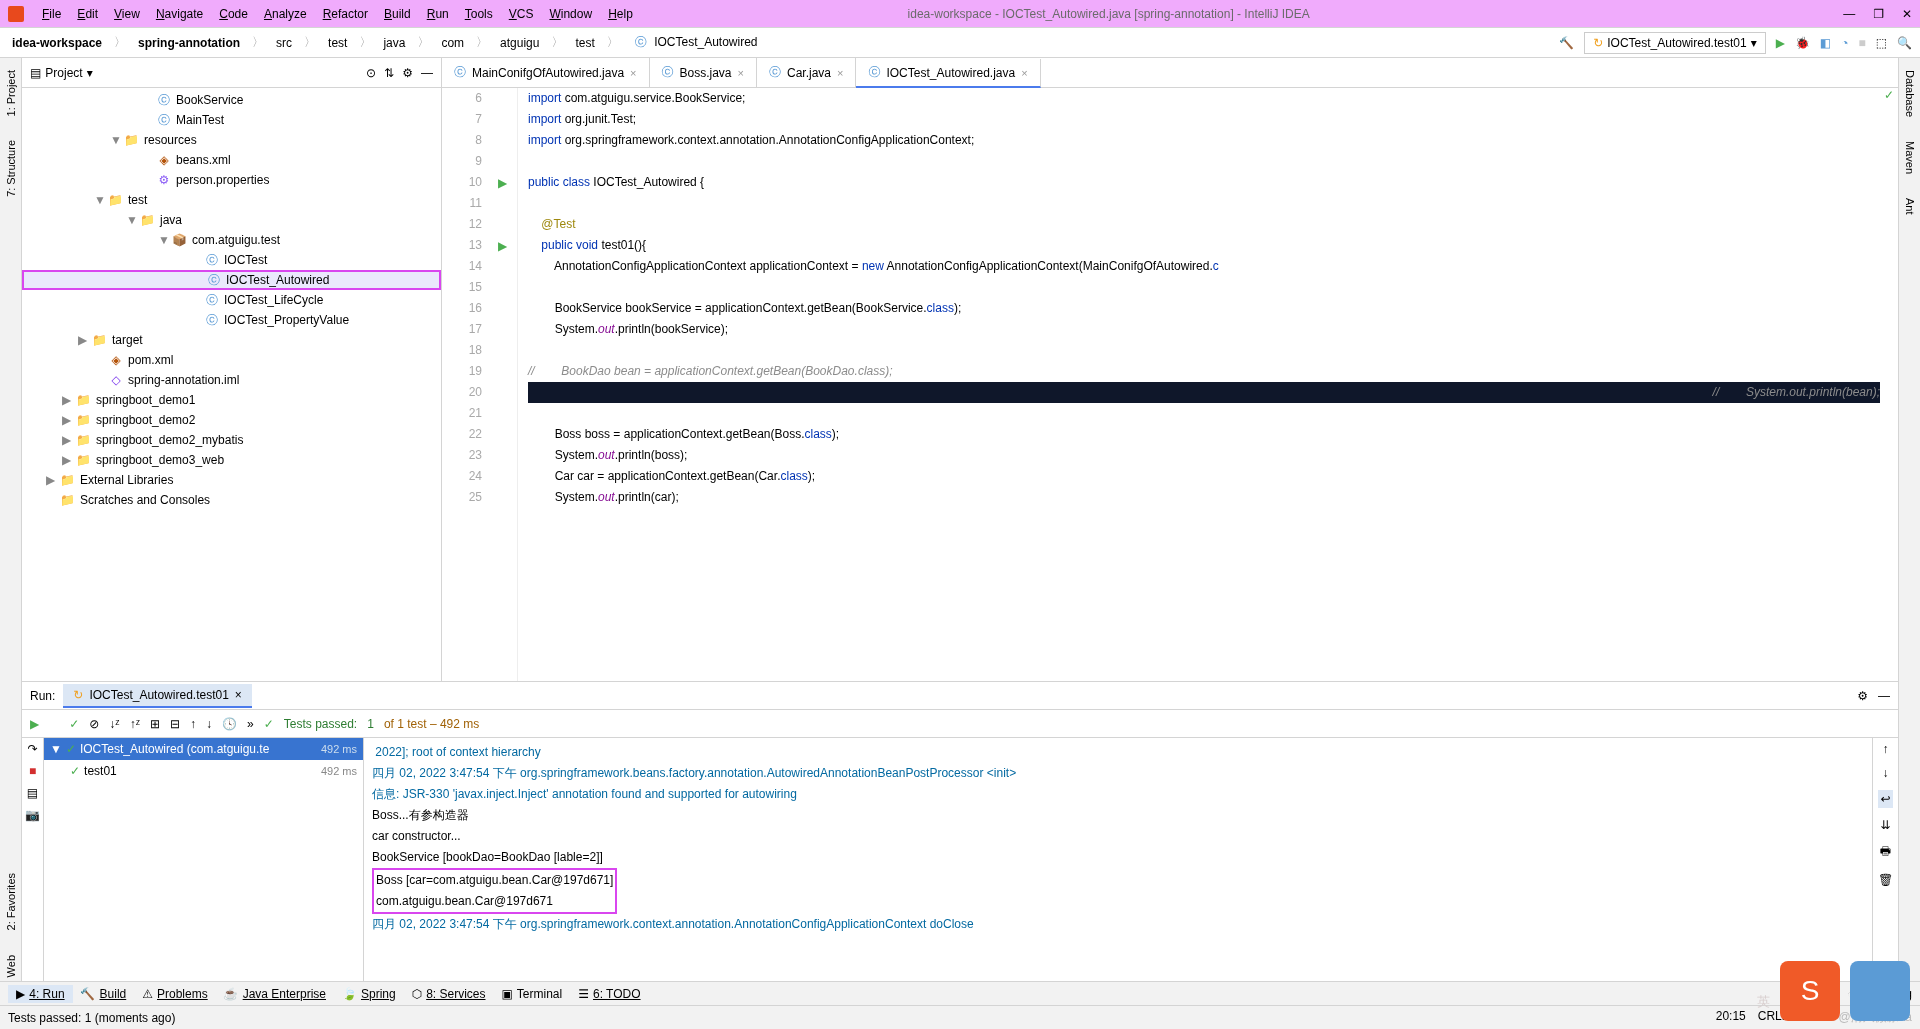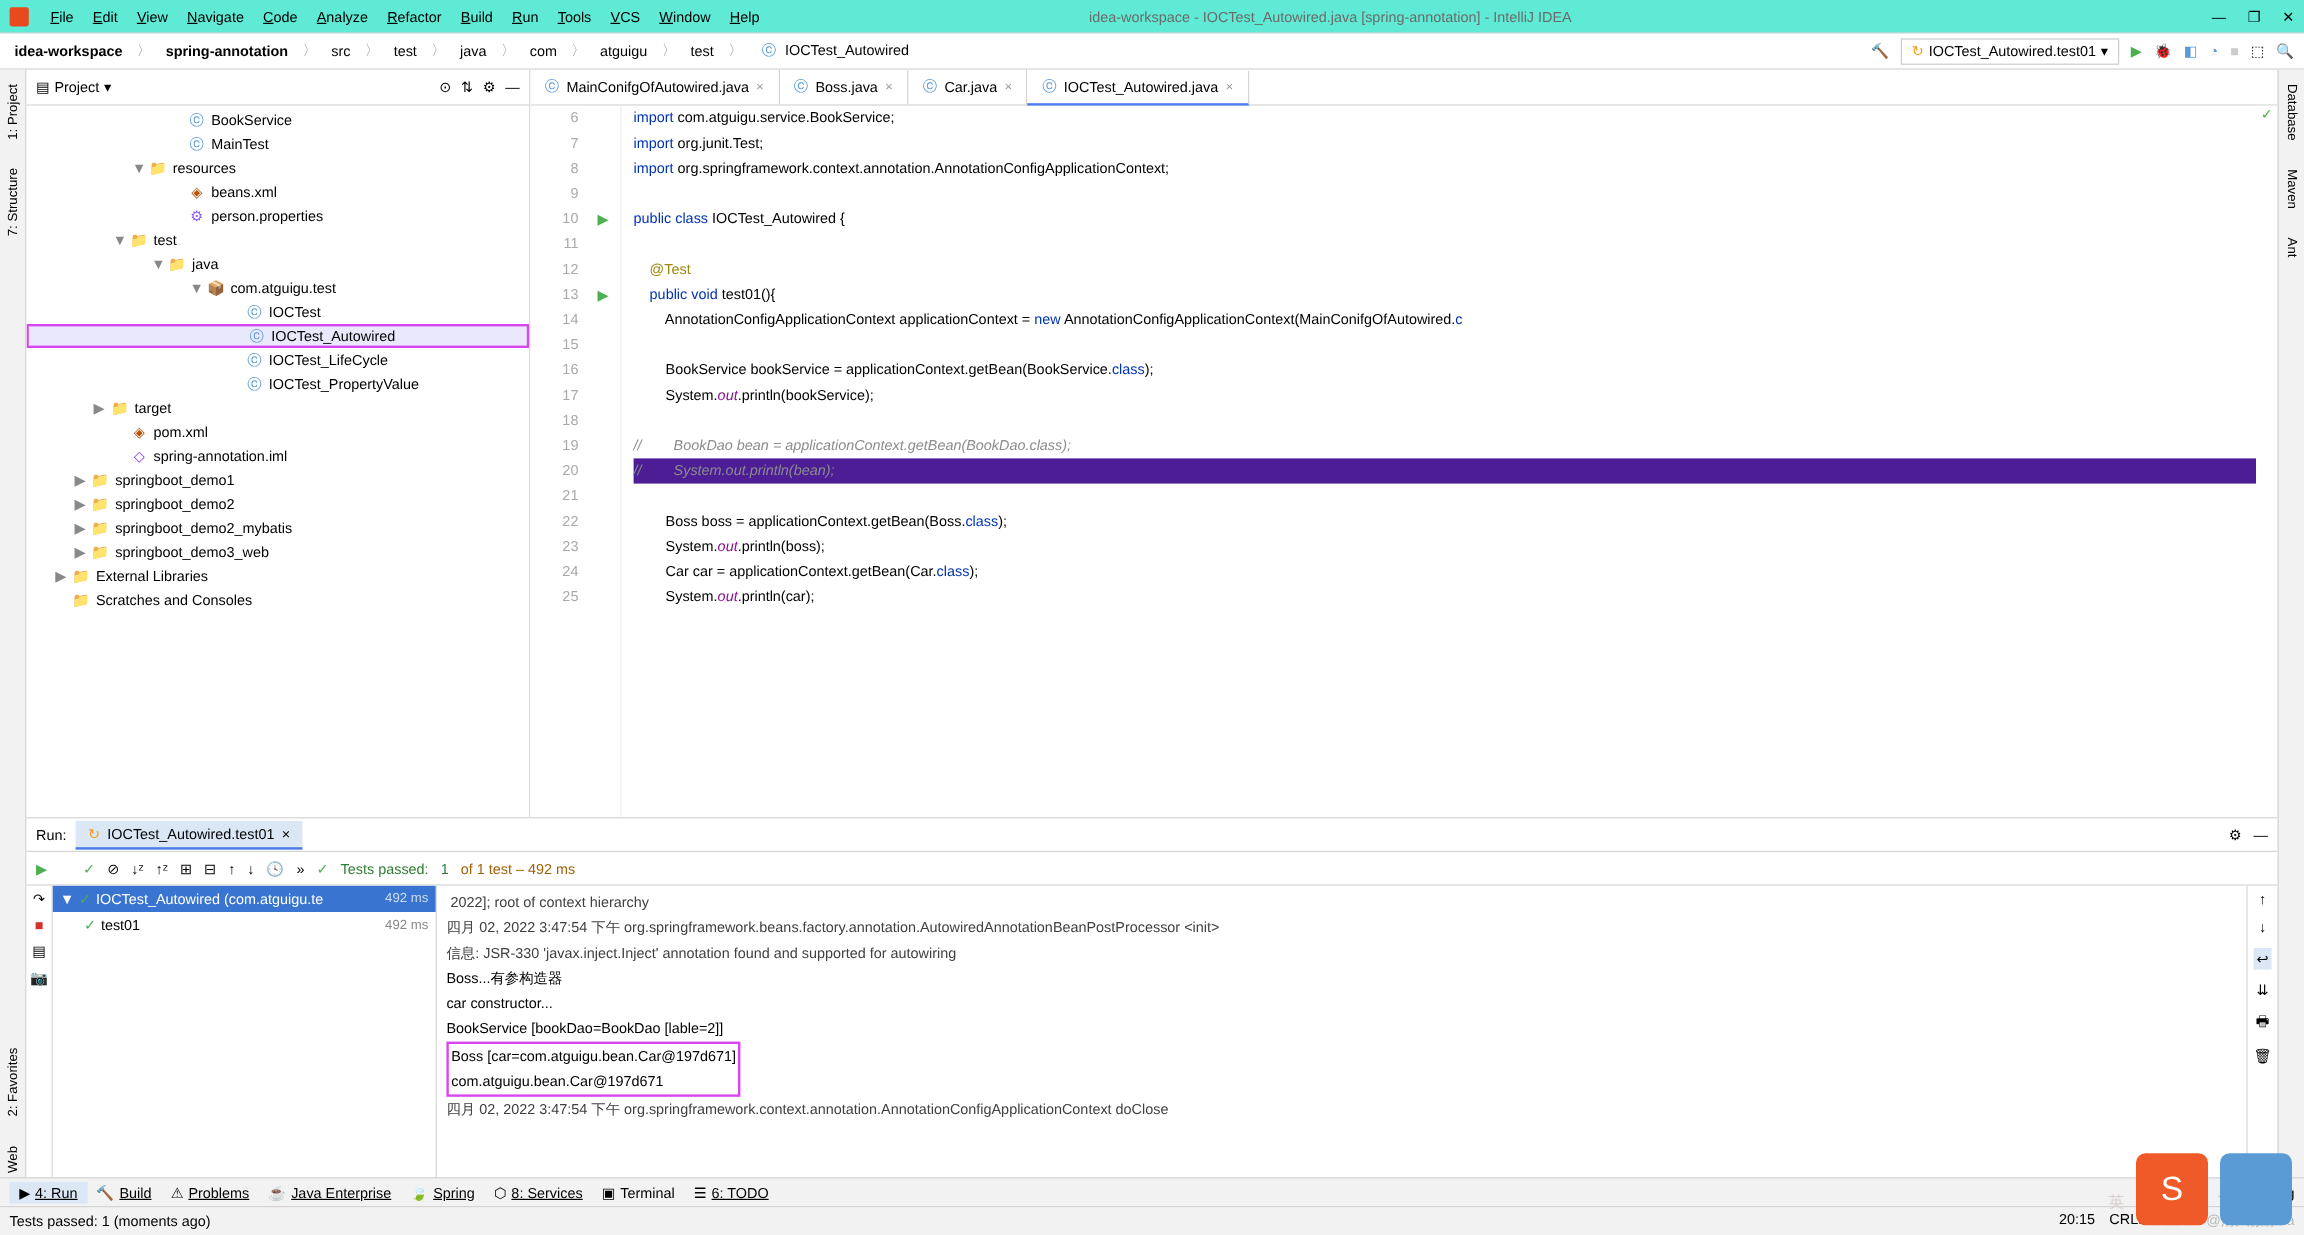--- a/index.html
+++ b/index.html
@@ -1,17 +1,17 @@
 <!DOCTYPE html>
 <html><head>
 <meta charset="utf-8">
 <style>
 * { margin: 0; padding: 0; box-sizing: border-box; font-family: 'Segoe UI', Arial, sans-serif; font-size: 12px; }
 body { background: #f2f2f2; width: 1920px; height: 1029px; display: flex; flex-direction: column; overflow: hidden; }
-.menubar { height: 28px; background: #5eead4; display: flex; align-items: center; padding: 0 8px; border-bottom: 1px solid #d4d4d4; }
+.menubar { height: 28px; background: #f0abfc; display: flex; align-items: center; padding: 0 8px; border-bottom: 1px solid #d4d4d4; }
 .menubar .logo { width: 16px; height: 16px; background: #e8491d; border-radius: 2px; margin-right: 10px; }
 .menubar .menu-item { padding: 4px 8px; cursor: pointer; }
 .menubar .menu-item u { text-decoration: underline; }
 .menubar .title { margin-left: auto; margin-right: auto; color: #6b6b6b; text-align: right; }
 .menubar .win-controls { display: flex; gap: 18px; margin-left: auto; }
 .menubar .win-controls span { cursor: pointer; }
 .navbar { height: 30px; background: #fff; display: flex; align-items: center; padding: 0 8px; border-bottom: 1px solid #d4d4d4; }
 .breadcrumb { display: flex; align-items: center; gap: 4px; }
 .breadcrumb span { padding: 2px 4px; }
 .breadcrumb .sep { color: #999; }
@@ -44,21 +44,21 @@
 .tab.active { background: #fff; border-bottom: 2px solid #4b7bec; position: relative; top: 1px; }
 .tab .close { color: #999; font-size: 11px; }
 .editor { flex: 1; display: flex; overflow: hidden; font-family: Consolas, monospace; font-size: 14px; }
 .gutter { width: 46px; background: #fff; text-align: right; padding: 0 6px; color: #a9a9a9; position: relative; }
 .gutter .line { height: 21px; line-height: 21px; }
 .gutter-icons { width: 30px; border-right: 1px solid #eee; }
 .gutter-icons .line { height: 21px; display: flex; align-items: center; justify-content: center; }
 .run-gutter { color: #4caf50; cursor: pointer; }
 .code-area { flex: 1; overflow-x: auto; white-space: pre; padding-left: 10px; }
 .code-area .line { height: 21px; line-height: 21px; }
-.code-area .line.hl { background: #4c1d95; }
+.code-area .line.hl { background: #0f172a; text-align: right; }
 .kw { color: #0033b3; }
 .cmt { color: #8c8c8c; font-style: italic; }
 .ann { color: #9e880d; }
 .fld { color: #871094; font-style: italic; }
 .cls-ref { color: #000; }
 .mtd { color: #000; }
 .right-gutter { width: 22px; background: #f2f2f2; border-left: 1px solid #d4d4d4; display: flex; flex-direction: column; align-items: center; padding-top: 8px; gap: 16px; }
 .run-panel { height: 300px; display: flex; flex-direction: column; border-top: 1px solid #d4d4d4; background: #fff; }
 .run-header { height: 28px; display: flex; align-items: center; padding: 0 8px; border-bottom: 1px solid #d4d4d4; }
 .run-header .label { margin-right: 8px; }
@@ -68,21 +68,21 @@
 .run-toolbar .pass-text { color: #2e7d32; }
 .run-body { flex: 1; display: flex; overflow: hidden; }
 .run-left-tools { width: 22px; border-right: 1px solid #d4d4d4; display: flex; flex-direction: column; align-items: center; padding-top: 4px; gap: 8px; }
 .run-tree { width: 320px; border-right: 1px solid #d4d4d4; background: #fff; }
 .run-tree .rt-item { height: 22px; display: flex; align-items: center; padding: 0 6px; gap: 4px; }
 .run-tree .rt-item.root { background: #3874d0; color: #fff; }
 .run-tree .rt-item .time { margin-left: auto; color: #888; font-size: 11px; }
 .run-tree .rt-item.root .time { color: #cde; }
 .console { flex: 1; overflow: auto; padding: 4px 8px; font-family: Consolas, monospace; font-size: 14px; }
 .console .line { height: 21px; line-height: 21px; white-space: pre; }
-.console .red { color: #404040; }
+.console .red { color: #0369a1; }
 .console .boxed { border: 2px solid #d946ef; display: inline-block; padding: 0 2px; }
 .console-right { width: 26px; border-left: 1px solid #d4d4d4; display: flex; flex-direction: column; align-items: center; padding-top: 4px; gap: 10px; }
 .bottombar { height: 24px; background: #f2f2f2; border-top: 1px solid #d4d4d4; display: flex; align-items: center; padding: 0 8px; }
 .bottombar .btab { padding: 2px 8px; display: flex; align-items: center; gap: 4px; cursor: pointer; }
 .bottombar .btab.active { background: #dce7f5; }
 .bottombar .right { margin-left: auto; display: flex; align-items: center; gap: 8px; }
 .statusbar { height: 24px; background: #f2f2f2; border-top: 1px solid #d4d4d4; display: flex; align-items: center; padding: 0 8px; }
 .statusbar .right { margin-left: auto; display: flex; gap: 12px; }
 .check { color: #4caf50; }
 .overlay-search { position: absolute; bottom: 8px; right: 80px; width: 60px; height: 60px; background: #f05a28; border-radius: 8px; display: flex; align-items: center; justify-content: center; color: #fff; font-size: 28px; }

